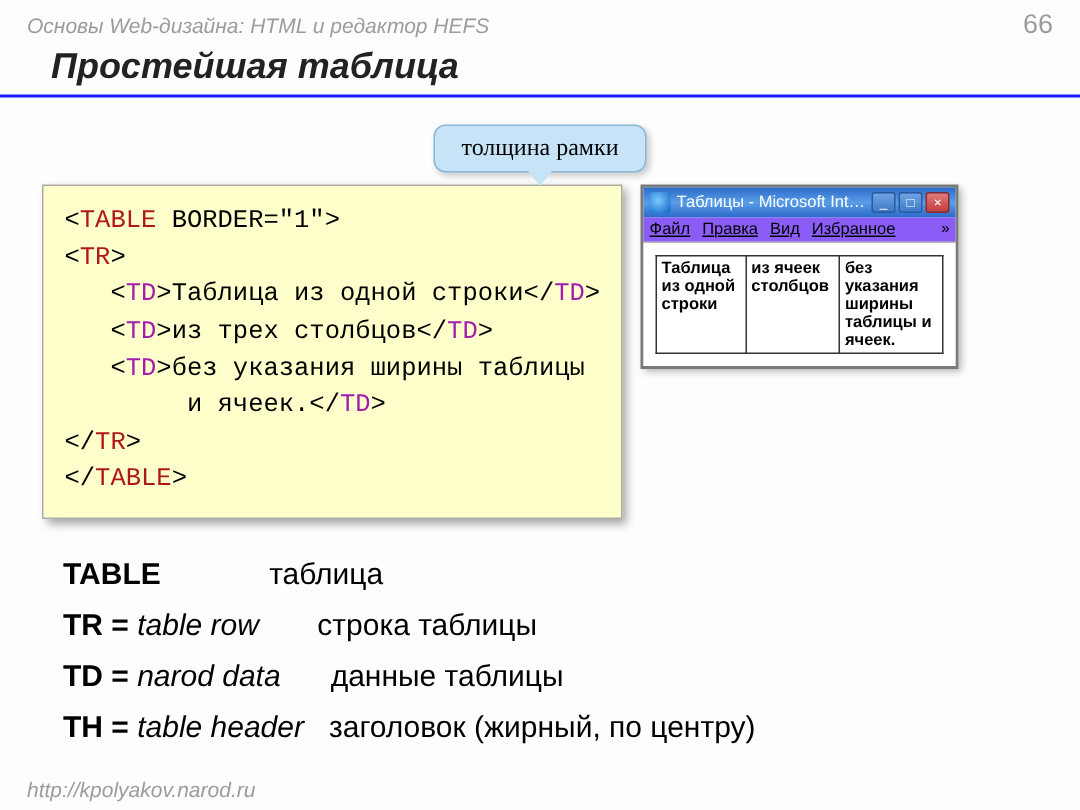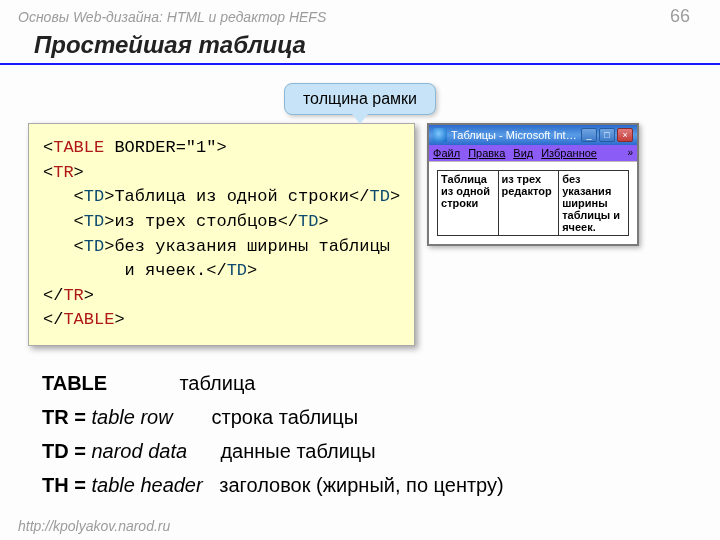--- a/index.html
+++ b/index.html
@@ -5,21 +5,21 @@
   * { box-sizing: border-box; margin: 0; padding: 0; }
   body {
     width: 720px;
     height: 540px;
     font-family: Arial, sans-serif;
     background: #fdfdfd;
     position: relative;
     overflow: hidden;
   }
   .header {
-    padding: 6px 30px 2px 18px;
+    padding: 6px 18px 2px 18px;
     display: flex;
     justify-content: space-between;
     align-items: baseline;
     color: #9c9c9c;
     font-size: 14px;
     font-style: italic;
   }
   .page-num {
     font-style: normal;
     font-size: 18px;
@@ -39,20 +39,21 @@
     justify-content: center;
   }
   .callout {
     background: #c7e3f7;
     border: 1px solid #8ab8d8;
     border-radius: 8px;
     padding: 6px 18px;
     font-size: 16px;
     box-shadow: 2px 2px 4px rgba(0,0,0,0.2);
     position: relative;
+    font-family: Liberation Serif, serif;
   }
   .callout::after {
     content: "";
     position: absolute;
     left: 50%;
     bottom: -10px;
     transform: translateX(-50%);
     width: 0; height: 0;
     border-left: 8px solid transparent;
     border-right: 8px solid transparent;
@@ -69,21 +70,21 @@
     border: 1px solid #aaa;
     box-shadow: 3px 3px 6px rgba(0,0,0,0.35);
     padding: 12px 14px;
     font-family: "Courier New", monospace;
     font-size: 17px;
     line-height: 1.45;
     white-space: pre;
     flex: 0 0 auto;
   }
   .c-red { color: #b01818; }
-  .c-green { color: #0c4a6e; }
+  .c-green { color: #a21caf; }
   .c-black { color: #000; }
   .ie-window {
     width: 212px;
     border: 2px solid #7a7a7a;
     background: #f5f5f5;
     box-shadow: 2px 2px 5px rgba(0,0,0,0.3);
     font-family: Tahoma, sans-serif;
   }
   .ie-title {
     background: linear-gradient(to bottom, #2b6acc, #5a9de6, #2b6acc);
@@ -189,21 +190,21 @@
       <span><u>Правка</u></span>
       <span><u>Вид</u></span>
       <span><u>Избранное</u></span>
       <span class="ie-chevron">»</span>
     </div>
     <div class="ie-content">
       <table class="ie-table">
         <tbody>
             <tr>
           <td>Таблица из одной строки</td>
-          <td>из трех редактор</td>
+          <td>из ячеек столбцов</td>
           <td>без указания ширины таблицы и ячеек.</td>
         </tr>
       </tbody>
         </table>
     </div>
   </div>
 </div>
 
 <div class="defs">
   <div><b>TABLE</b>&nbsp;&nbsp;&nbsp;&nbsp;&nbsp;&nbsp;&nbsp;&nbsp;&nbsp;&nbsp;&nbsp;&nbsp;&nbsp;<span>таблица</span></div>

